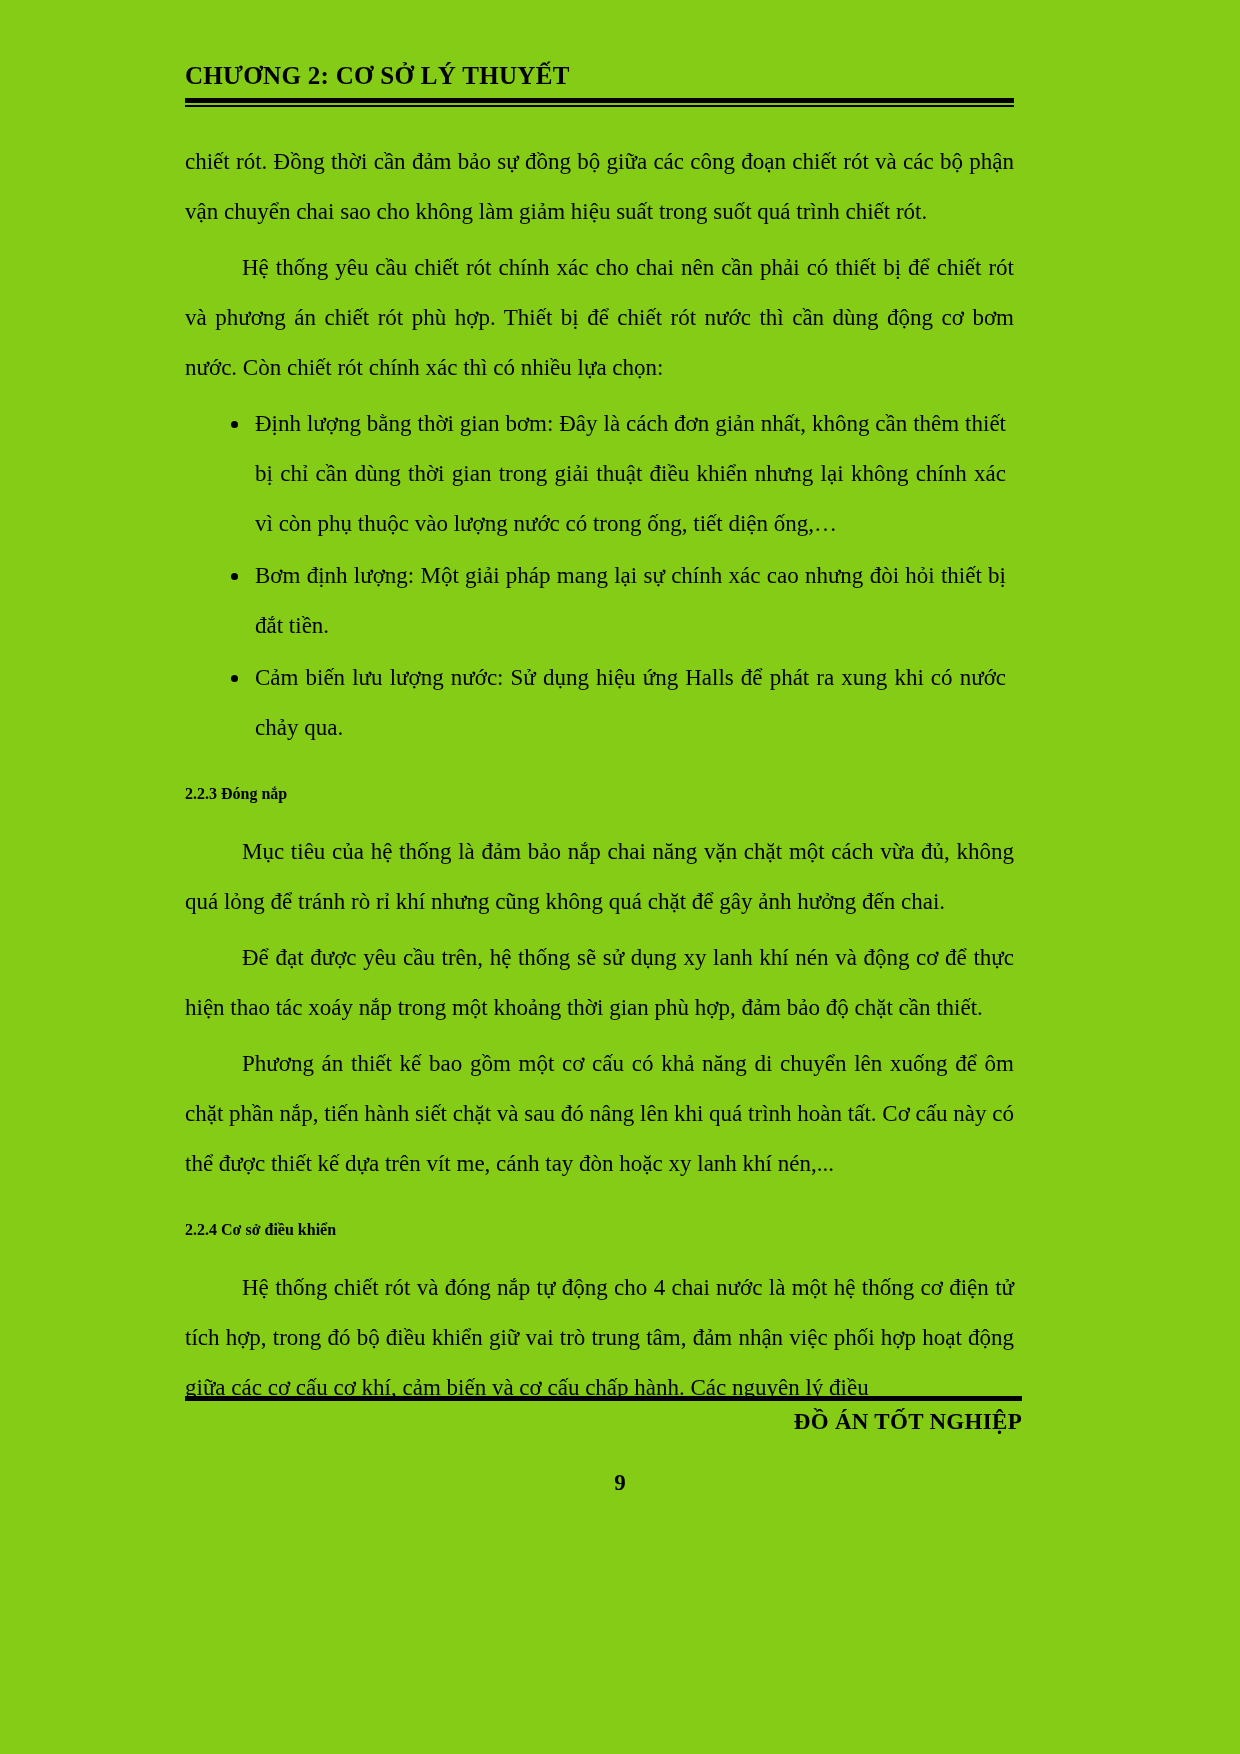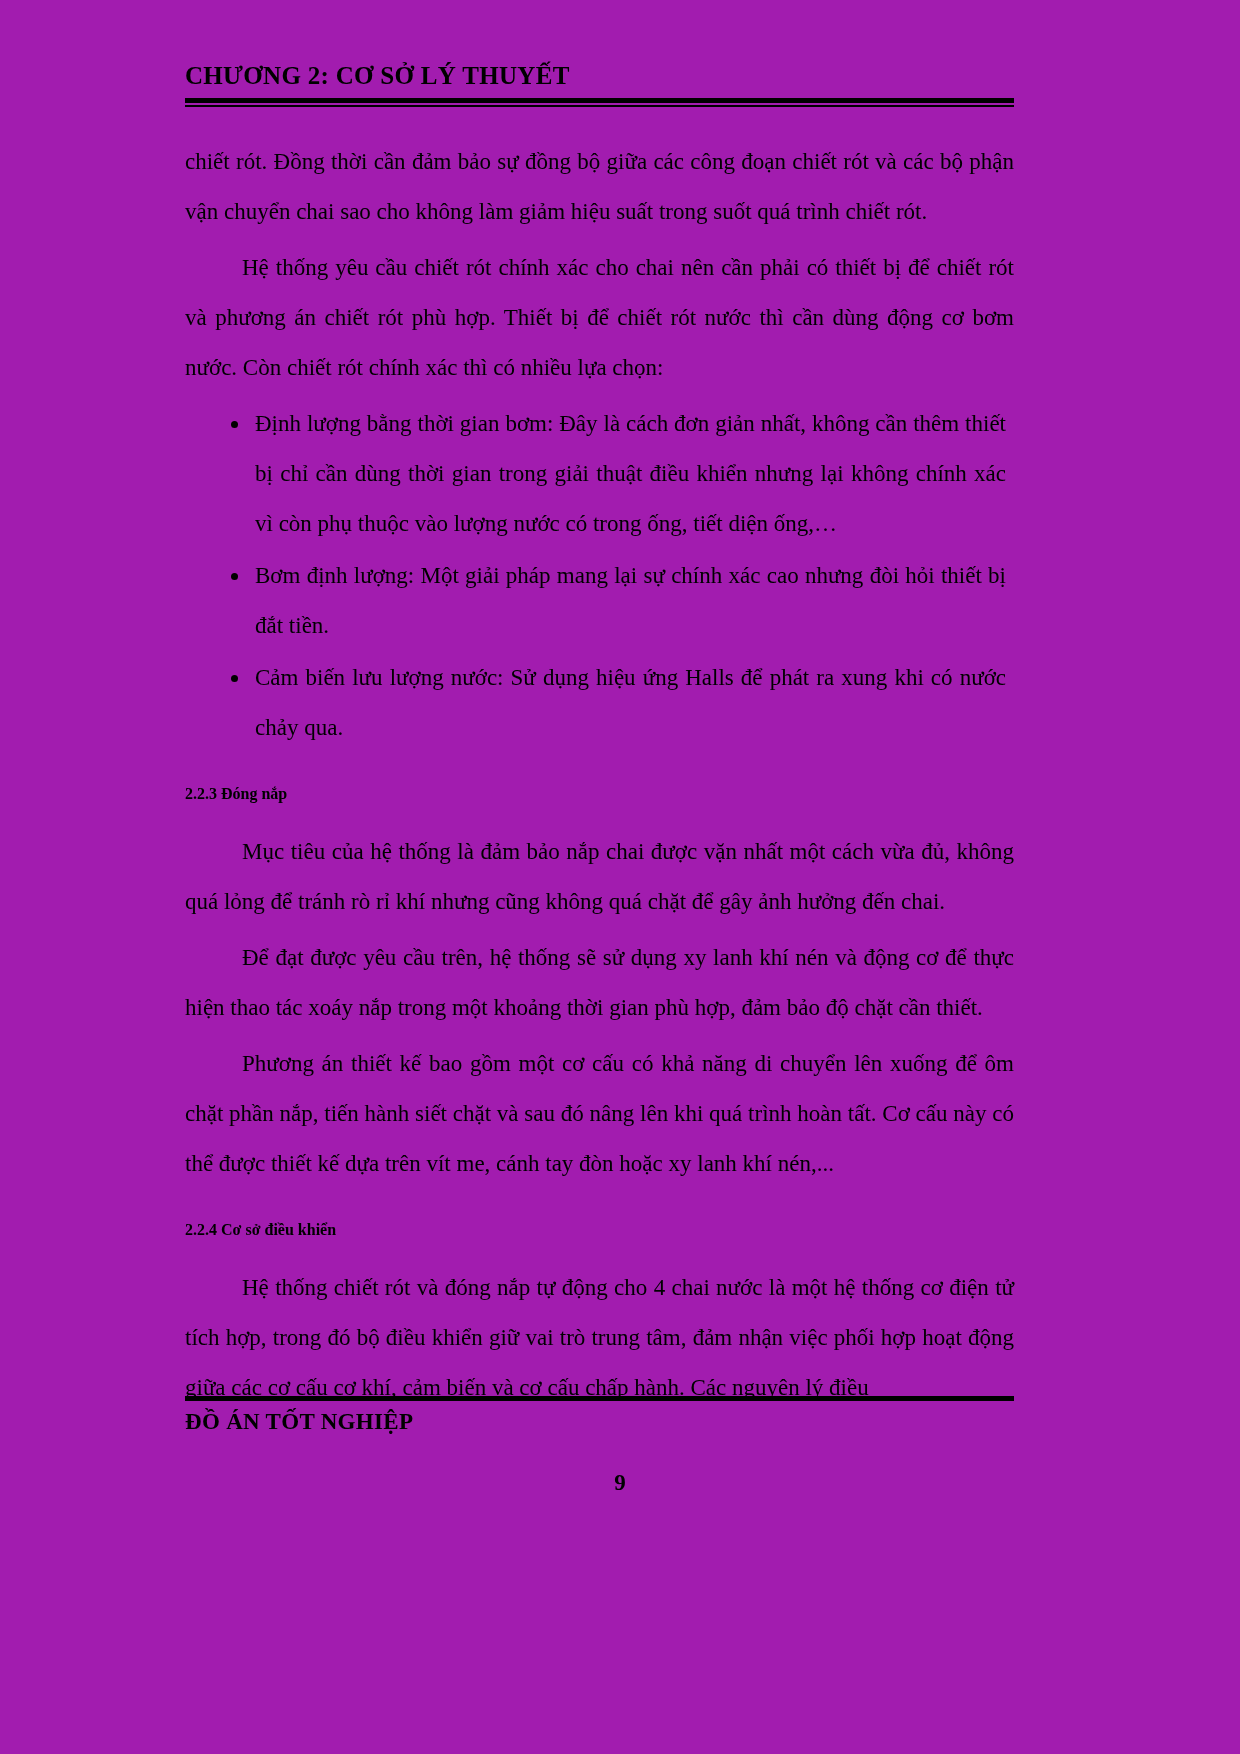--- a/index.html
+++ b/index.html
@@ -10,21 +10,21 @@
     position: relative;
     font-family: "Liberation Serif", "DejaVu Serif", serif;
     color: #000000;
   }
   .page {
     position: absolute;
     top: 0; left: 0;
     width: 1240px;
     height: 1754px;
     padding: 62px 226px 0 185px;
-    background: #a21caf;
+    background: #84cc16;
   }
   
   .doc-header { margin-bottom: 30px; }
   .chapter-title {
     font-size: 25px;
     font-weight: bold;
     letter-spacing: 0.3px;
     padding-bottom: 8px;
   }
   .header-rule-thick {
@@ -61,22 +61,23 @@
   .doc-body h3 {
     font-size: 16px;
     font-weight: bold;
     margin: 16px 0 8px 0;
     text-align: left;
   }
   
   .doc-footer {
     position: absolute;
     left: 185px;
-    right: 226px;
+    right: 218px;
     top: 1396px;
+    text-align: right;
   }
   .footer-rule {
     height: 5px;
     background: #000000;
     margin-bottom: 8px;
   }
   .footer-text {
     font-size: 23px;
     font-weight: bold;
     letter-spacing: 0.3px;
@@ -109,21 +110,21 @@
     <p>Hệ thống yêu cầu chiết rót chính xác cho chai nên cần phải có thiết bị để chiết rót và phương án chiết rót phù hợp. Thiết bị để chiết rót nước thì cần dùng động cơ bơm nước. Còn chiết rót chính xác thì có nhiều lựa chọn:</p>
 
     <ul>
       <li>Định lượng bằng thời gian bơm: Đây là cách đơn giản nhất, không cần thêm thiết bị chỉ cần dùng thời gian trong giải thuật điều khiển nhưng lại không chính xác vì còn phụ thuộc vào lượng nước có trong ống, tiết diện ống,…</li>
       <li>Bơm định lượng: Một giải pháp mang lại sự chính xác cao nhưng đòi hỏi thiết bị đắt tiền.</li>
       <li>Cảm biến lưu lượng nước: Sử dụng hiệu ứng Halls để phát ra xung khi có nước chảy qua.</li>
     </ul>
 
     <h3>2.2.3 Đóng nắp</h3>
 
-    <p>Mục tiêu của hệ thống là đảm bảo nắp chai được vặn nhất một cách vừa đủ, không quá lỏng để tránh rò rỉ khí nhưng cũng không quá chặt để gây ảnh hưởng đến chai.</p>
+    <p>Mục tiêu của hệ thống là đảm bảo nắp chai năng vặn chặt một cách vừa đủ, không quá lỏng để tránh rò rỉ khí nhưng cũng không quá chặt để gây ảnh hưởng đến chai.</p>
 
     <p>Để đạt được yêu cầu trên, hệ thống sẽ sử dụng xy lanh khí nén và động cơ để thực hiện thao tác xoáy nắp trong một khoảng thời gian phù hợp, đảm bảo độ chặt cần thiết.</p>
 
     <p>Phương án thiết kế bao gồm một cơ cấu có khả năng di chuyển lên xuống để ôm chặt phần nắp, tiến hành siết chặt và sau đó nâng lên khi quá trình hoàn tất. Cơ cấu này có thể được thiết kế dựa trên vít me, cánh tay đòn hoặc xy lanh khí nén,...</p>
 
     <h3>2.2.4 Cơ sở điều khiển</h3>
 
     <p>Hệ thống chiết rót và đóng nắp tự động cho 4 chai nước là một hệ thống cơ điện tử tích hợp, trong đó bộ điều khiển giữ vai trò trung tâm, đảm nhận việc phối hợp hoạt động giữa các cơ cấu cơ khí, cảm biến và cơ cấu chấp hành. Các nguyên lý điều</p>
 
   </div>

